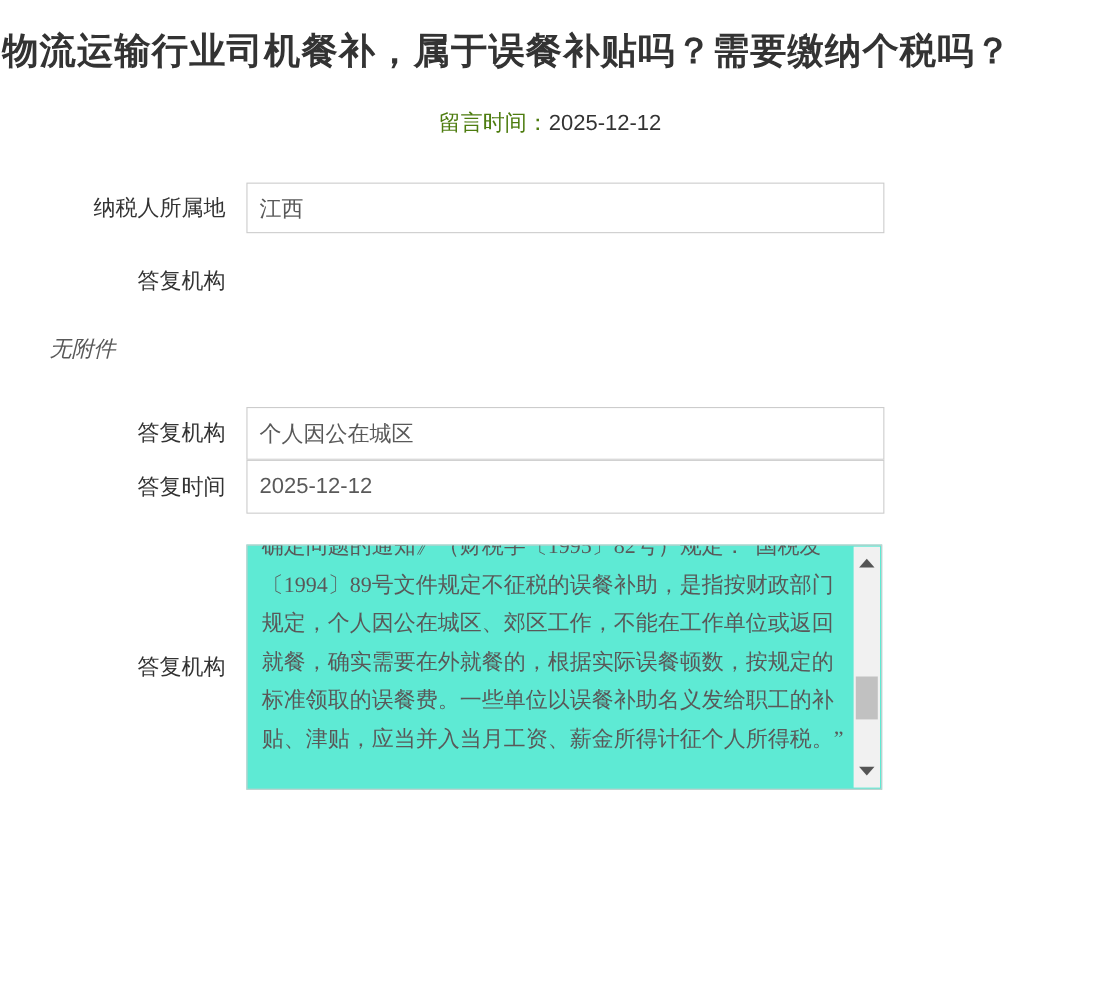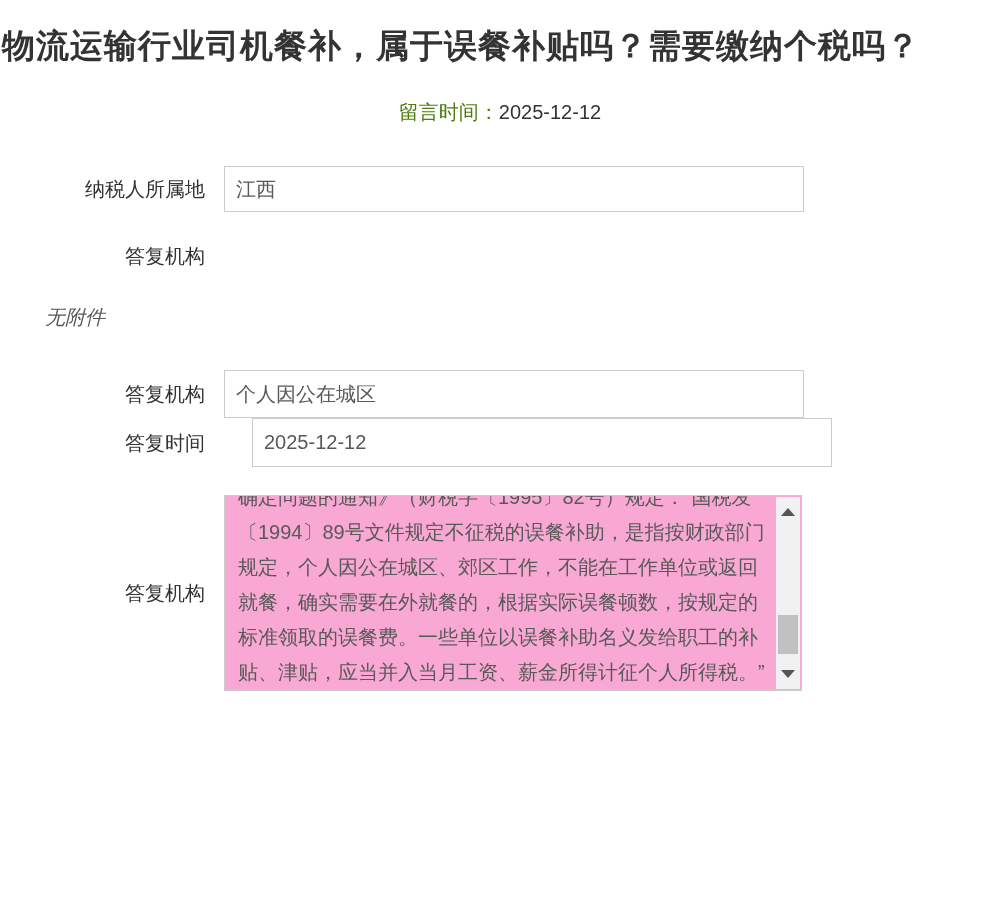--- a/index.html
+++ b/index.html
@@ -64,21 +64,21 @@
     padding-left: 11px;
   }
   .box-single { height: 46px; }
   .box-agency { height: 48px; }
   .box-time { height: 49px; }
 
   .row-taxpayer  { margin-bottom: 31px; }
   .row-question  { margin-bottom: 30px; }
   .row-attach    { height: 36px; margin-bottom: 35px; }
   .row-agency    { }
-  .row-replytime { margin-bottom: 28px; gap: 28px; }
+  .row-replytime { margin-bottom: 28px; }
 
   .textarea-box {
     width: 578px;
     height: 197px;
     border: 1px solid #cccccc;
     background: #ffffff;
     padding: 11px 30px 0 13px;
     font-size: 20px;
     line-height: 35px;
     color: #595959;
@@ -89,24 +89,25 @@
     padding-left: 26px;
     font-size: 20px;
     color: #595959;
     font-style: italic;
   }
 
   
   .reply-box {
     position: relative;
     width: 578px;
-    height: 196px;
+    height: 223px;
     border: 1px solid #cccccc;
-    background: #f9a8d4;
+    background: #5eead4;
     overflow: hidden;
+    font-family: Liberation Serif, serif;
   }
   .reply-text {
     margin-top: -16px;
     padding: 0 34px 0 13px;
     font-size: 20px;
     line-height: 35px;
     color: #595959;
   }
   .scrollbar {
     position: absolute;

